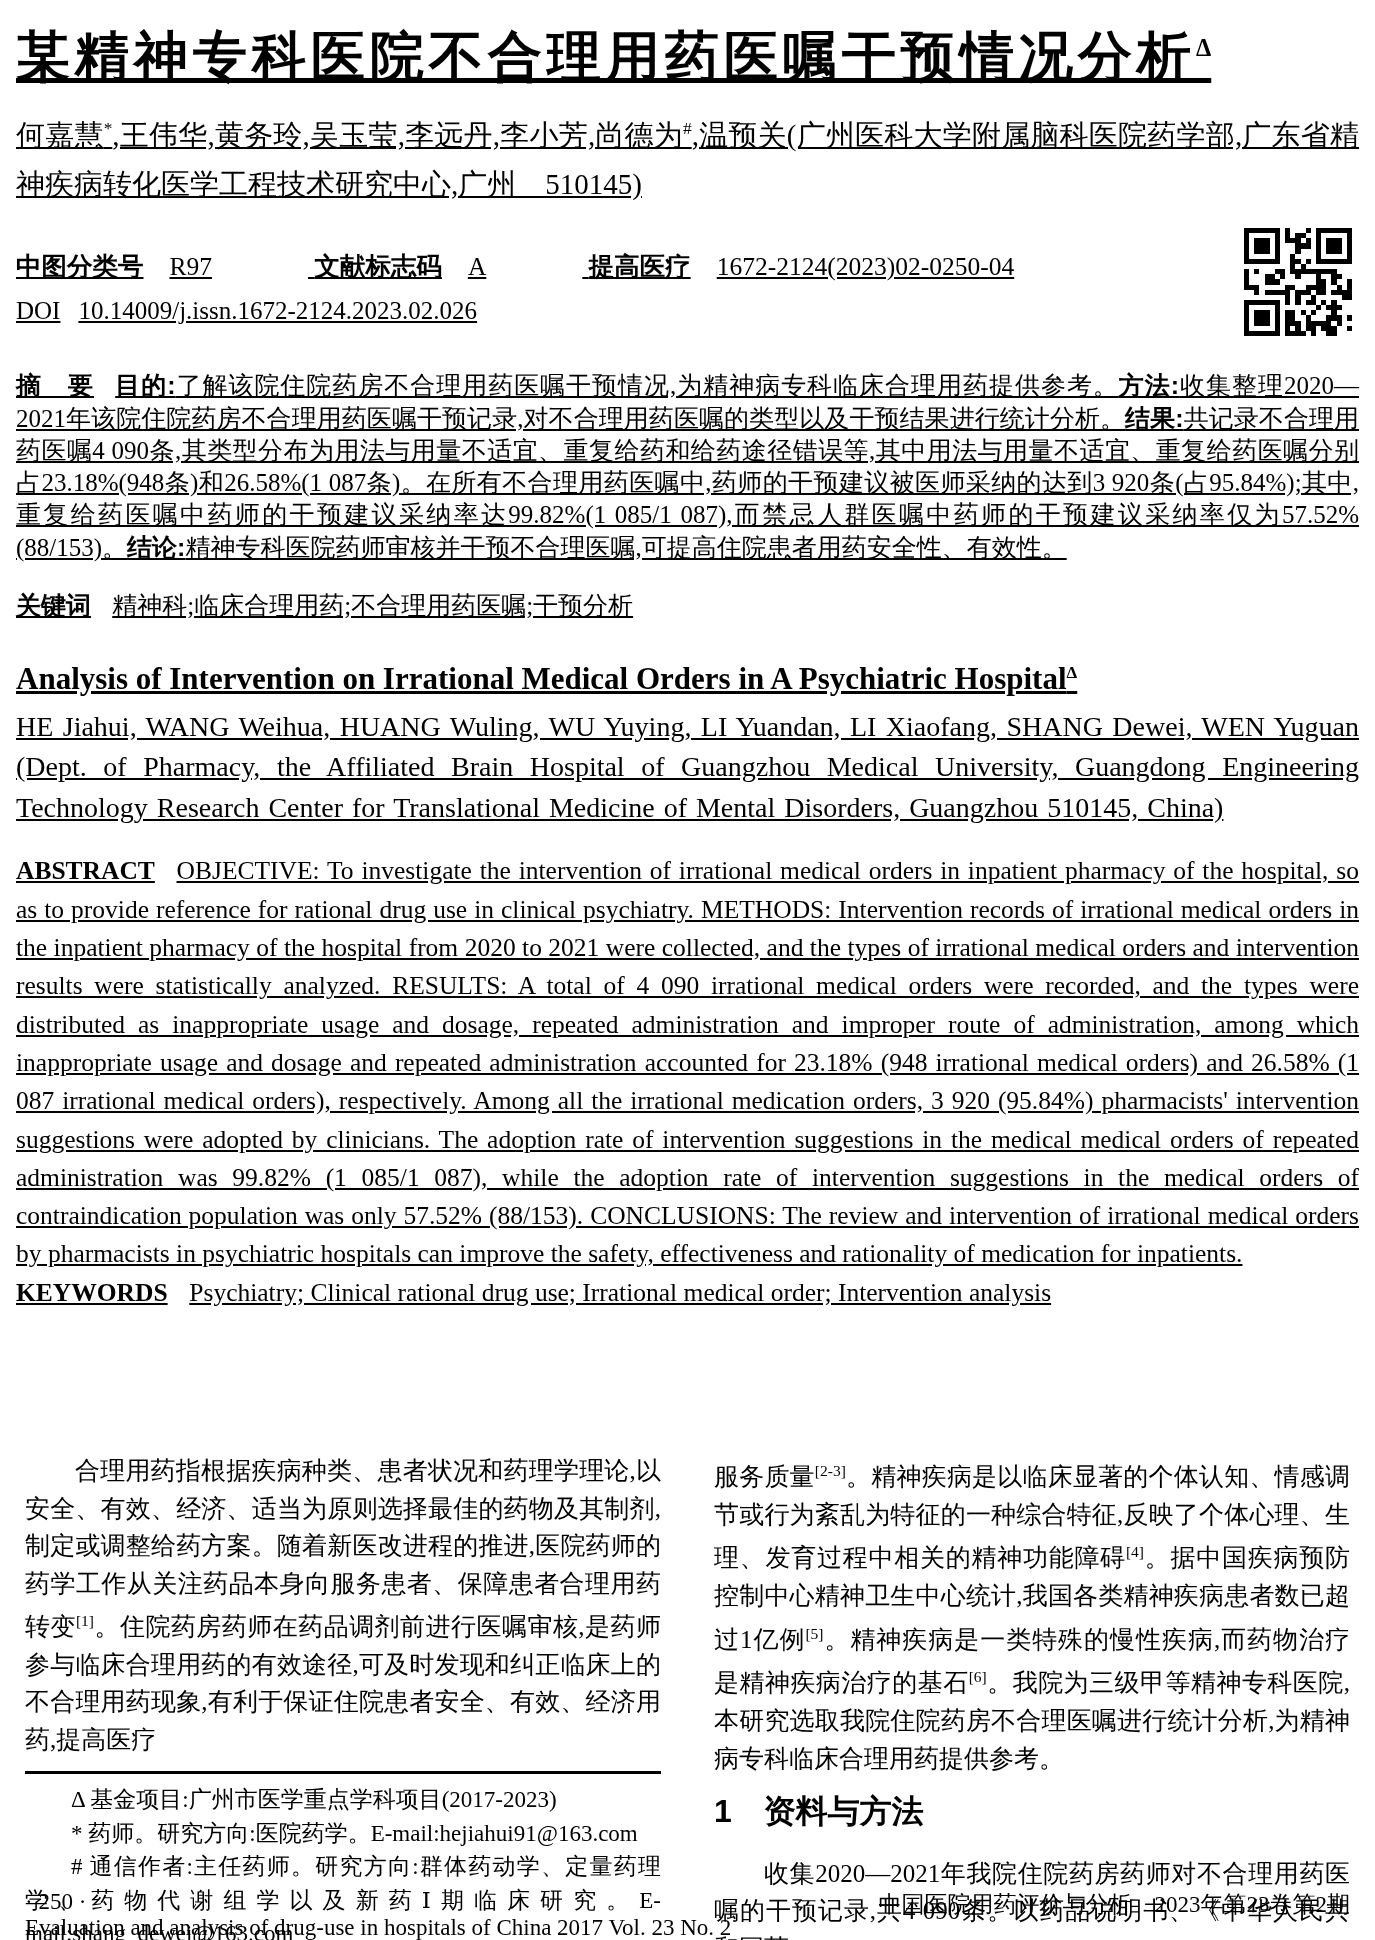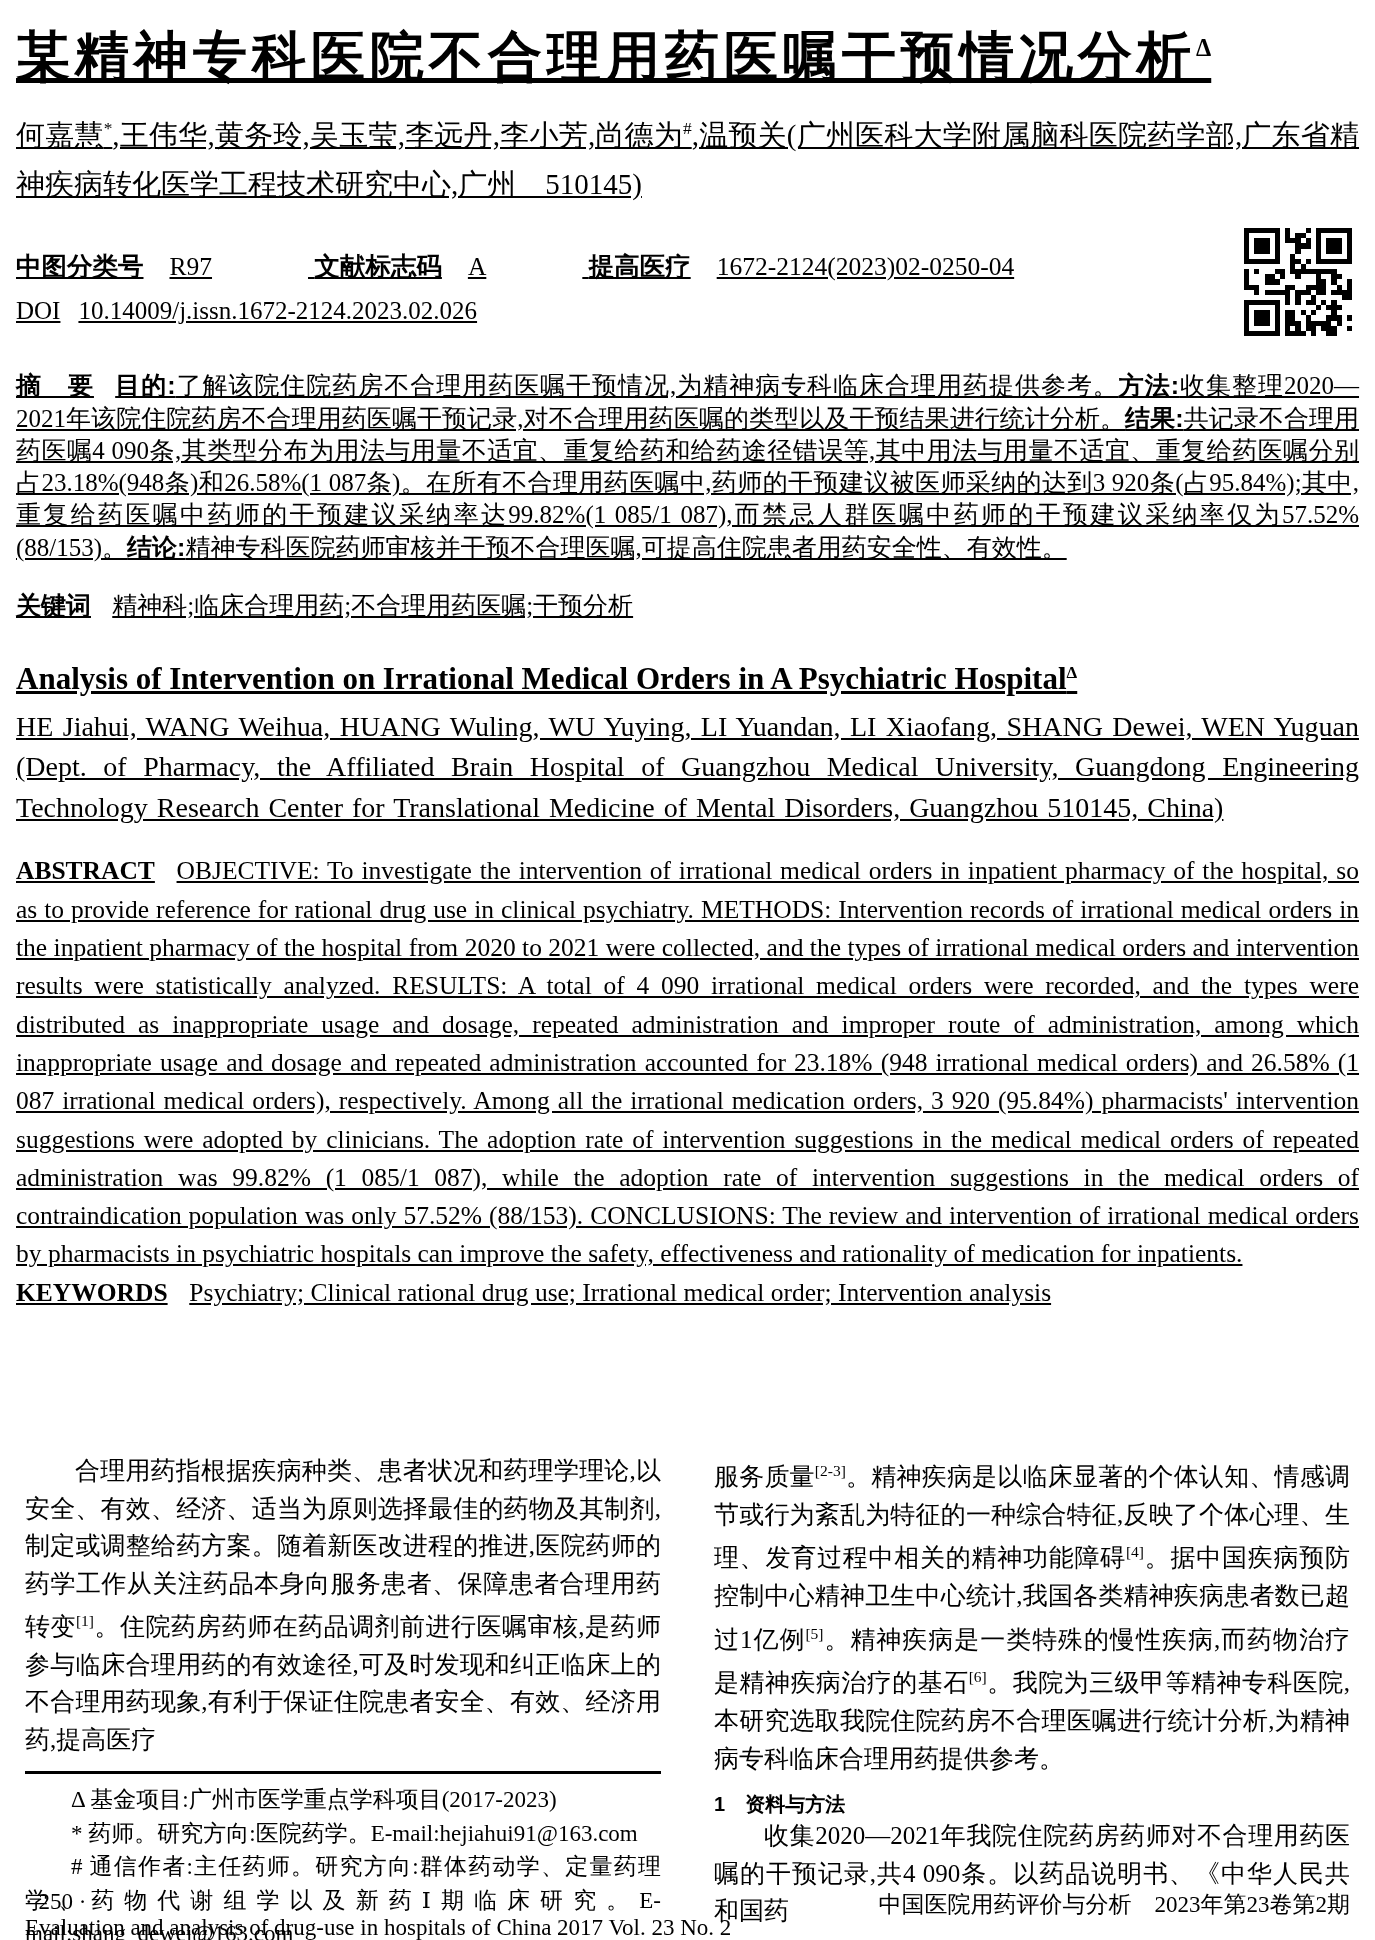--- a/index.html
+++ b/index.html
@@ -43,21 +43,21 @@
   .columns{position:absolute;left:25px;right:25px;top:1452px;display:flex;gap:53px;}
   .col{width:636px;font-size:25px;line-height:37.5px;text-align:justify;}
   .col p{margin:0;}
   .indent{text-indent:2em;}
   sup.ref{font-size:0.62em;}
 
   .fn-rule{height:0;border-top:3px solid #000;margin-top:13px;}
   .footnotes{margin-top:9px;font-size:23px;line-height:33.5px;}
   .footnotes p{margin:0;text-indent:2em;text-align:justify;}
 
-  .sec-heading{font-family:"Liberation Sans","DejaVu Sans",sans-serif;font-weight:bold;font-size:20px;line-height:1.3;margin:14px 0 0;}
+  .sec-heading{font-family:"Liberation Sans","DejaVu Sans",sans-serif;font-weight:bold;font-size:32px;line-height:1.3;margin:14px 0 22px;}
   .sec-num{margin-right:1em;}
 
   .page-footer{position:absolute;left:25px;right:25px;top:1889px;display:flex;justify-content:space-between;font-size:23px;}
   .footer-left{display:flex;flex-direction:column;}
   .page-no{margin-right:22px;}
 </style>
 </head>
 <body>
 
 <div class="page">

